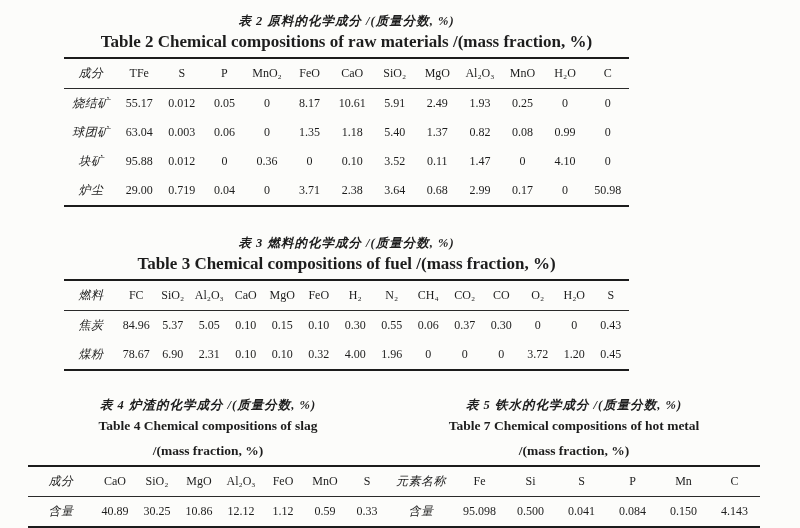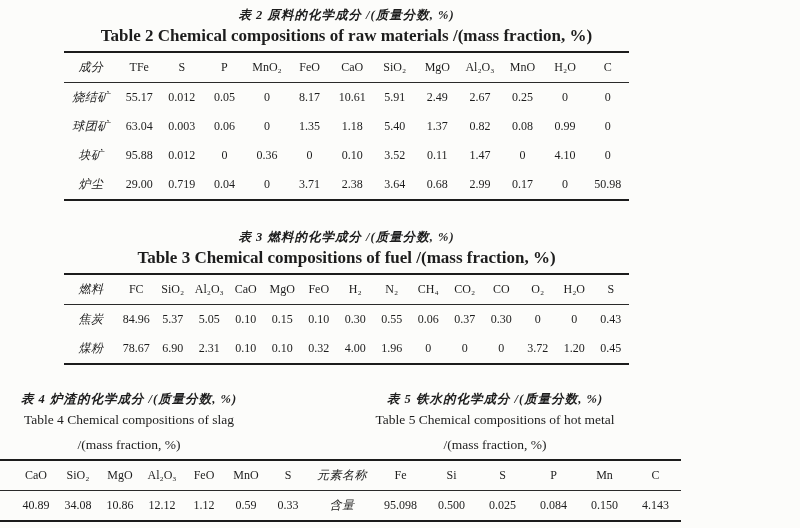--- a/index.html
+++ b/index.html
@@ -3,36 +3,36 @@
 <meta charset="utf-8">
 <style>
   html,body{margin:0;padding:0;}
   body{
     width:800px;height:528px;
     background:#fcfcfa;
     font-family:"Liberation Serif","DejaVu Serif",serif;
     color:#1d1d1d;
     overflow:hidden;
   }
-  .page{width:693px;height:528px;padding-top:6px;box-sizing:border-box;}
+  .page{width:693px;height:528px;padding-top:12px;box-sizing:border-box;}
   .cap-zh{
     text-align:center;
     font-size:12.5px;font-weight:bold;font-style:italic;
     line-height:19px;
     letter-spacing:1px;
   }
   .cap-en{
     text-align:center;
     font-size:17px;font-weight:bold;
     line-height:21px;
     margin-bottom:5px;
   }
   .cap-en2{
     text-align:center;
-    font-size:13.5px;font-weight:normal;
+    font-size:13.5px;font-weight:bold;
     line-height:21px;
     margin-bottom:4px;
   }
   table.datatable{
     border-collapse:collapse;
     table-layout:fixed;
     border-top:2.5px solid #1c1c1c;
     border-bottom:2.5px solid #1c1c1c;
   }
   table.datatable thead tr{border-bottom:1.2px solid #2a2a2a;}
@@ -50,21 +50,21 @@
   .t3 td{height:30px;}
   .tb th{height:30px;}
   .tb td{height:31px;}
   .rowlabel{font-style:italic;font-size:11px;letter-spacing:0.5px;}
   .w-main{width:565px;margin:0 auto;}
   .w-main th.rowlabel, .w-main td.rowlabel{width:52px;}
   .sec-t2{margin-bottom:27px;}
   .sec-t3{margin-bottom:25px;}
   .bottom-row{
     display:flex;
-    justify-content:flex-end;
+    justify-content:flex-start;
     padding:0 12px 0 28px;
     box-sizing:border-box;
   }
   .bottom-col-left{width:360px;}
   .bottom-col-right{width:372px;}
   .bottom-col-left table{width:360px;}
   .bottom-col-right table{width:372px;}
   .tb th.rowlabel, .tb td.rowlabel{width:64px;}
 </style>
 </head>
@@ -97,21 +97,21 @@
           <tr>
             <td class="rowlabel">烧结矿</td>
             <td>55.17</td>
             <td>0.012</td>
             <td>0.05</td>
             <td>0</td>
             <td>8.17</td>
             <td>10.61</td>
             <td>5.91</td>
             <td>2.49</td>
-            <td>2.67</td>
+            <td>1.93</td>
             <td>0.25</td>
             <td>0</td>
             <td>0</td>
           </tr>
           <tr>
             <td class="rowlabel">球团矿</td>
             <td>63.04</td>
             <td>0.003</td>
             <td>0.06</td>
             <td>0</td>
@@ -236,53 +236,53 @@
               <th>Al₂O₃</th>
               <th>FeO</th>
               <th>MnO</th>
               <th>S</th>
             </tr>
           </thead>
           <tbody>
             <tr>
               <td class="rowlabel">含量</td>
               <td>40.89</td>
-              <td>34.08</td>
+              <td>30.25</td>
               <td>10.86</td>
               <td>12.12</td>
               <td>1.12</td>
               <td>0.59</td>
               <td>0.33</td>
             </tr>
           </tbody>
         </table>
     </section>
 
     <section class="bottom-col-right">
       <div class="cap-zh">表 5  铁水的化学成分 /(质量分数, %)</div>
-      <div class="cap-en2">Table 5  Chemical compositions of hot metal</div>
+      <div class="cap-en2">Table 7  Chemical compositions of hot metal</div>
       <div class="cap-en2">/(mass fraction, %)</div>
       <table class="datatable tb">
           <thead>
             <tr>
               <th class="rowlabel">元素名称</th>
               <th>Fe</th>
               <th>Si</th>
               <th>S</th>
               <th>P</th>
               <th>Mn</th>
               <th>C</th>
             </tr>
           </thead>
           <tbody>
             <tr>
               <td class="rowlabel">含量</td>
               <td>95.098</td>
               <td>0.500</td>
-              <td>0.025</td>
+              <td>0.041</td>
               <td>0.084</td>
               <td>0.150</td>
               <td>4.143</td>
             </tr>
           </tbody>
         </table>
     </section>
 
   </div>
 

